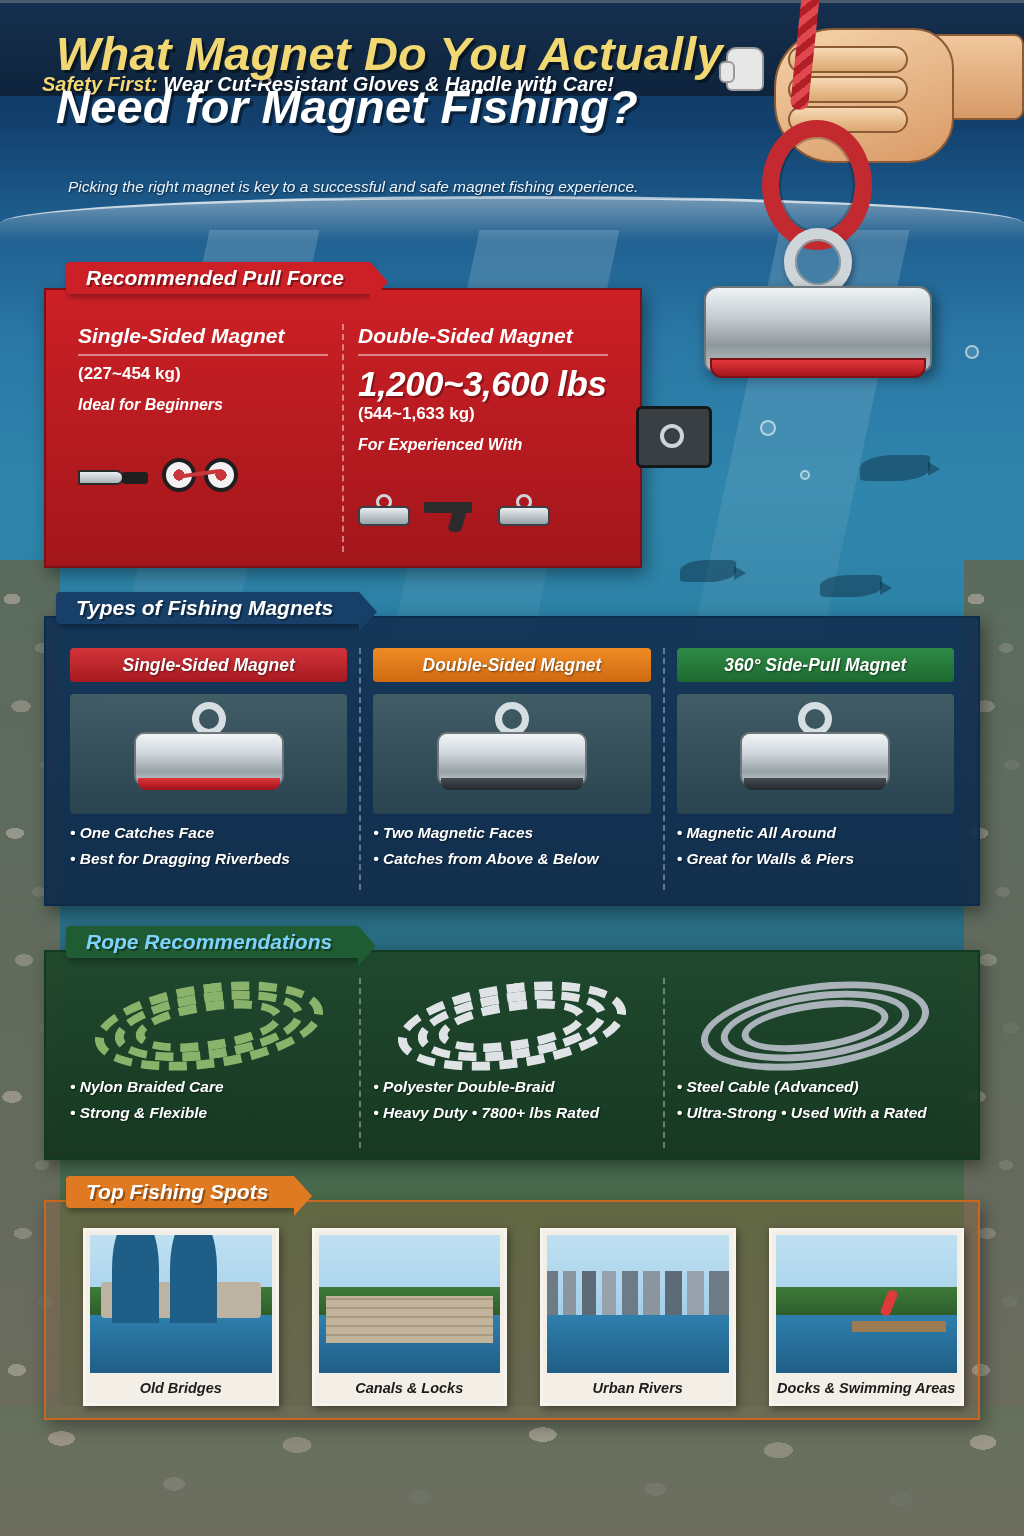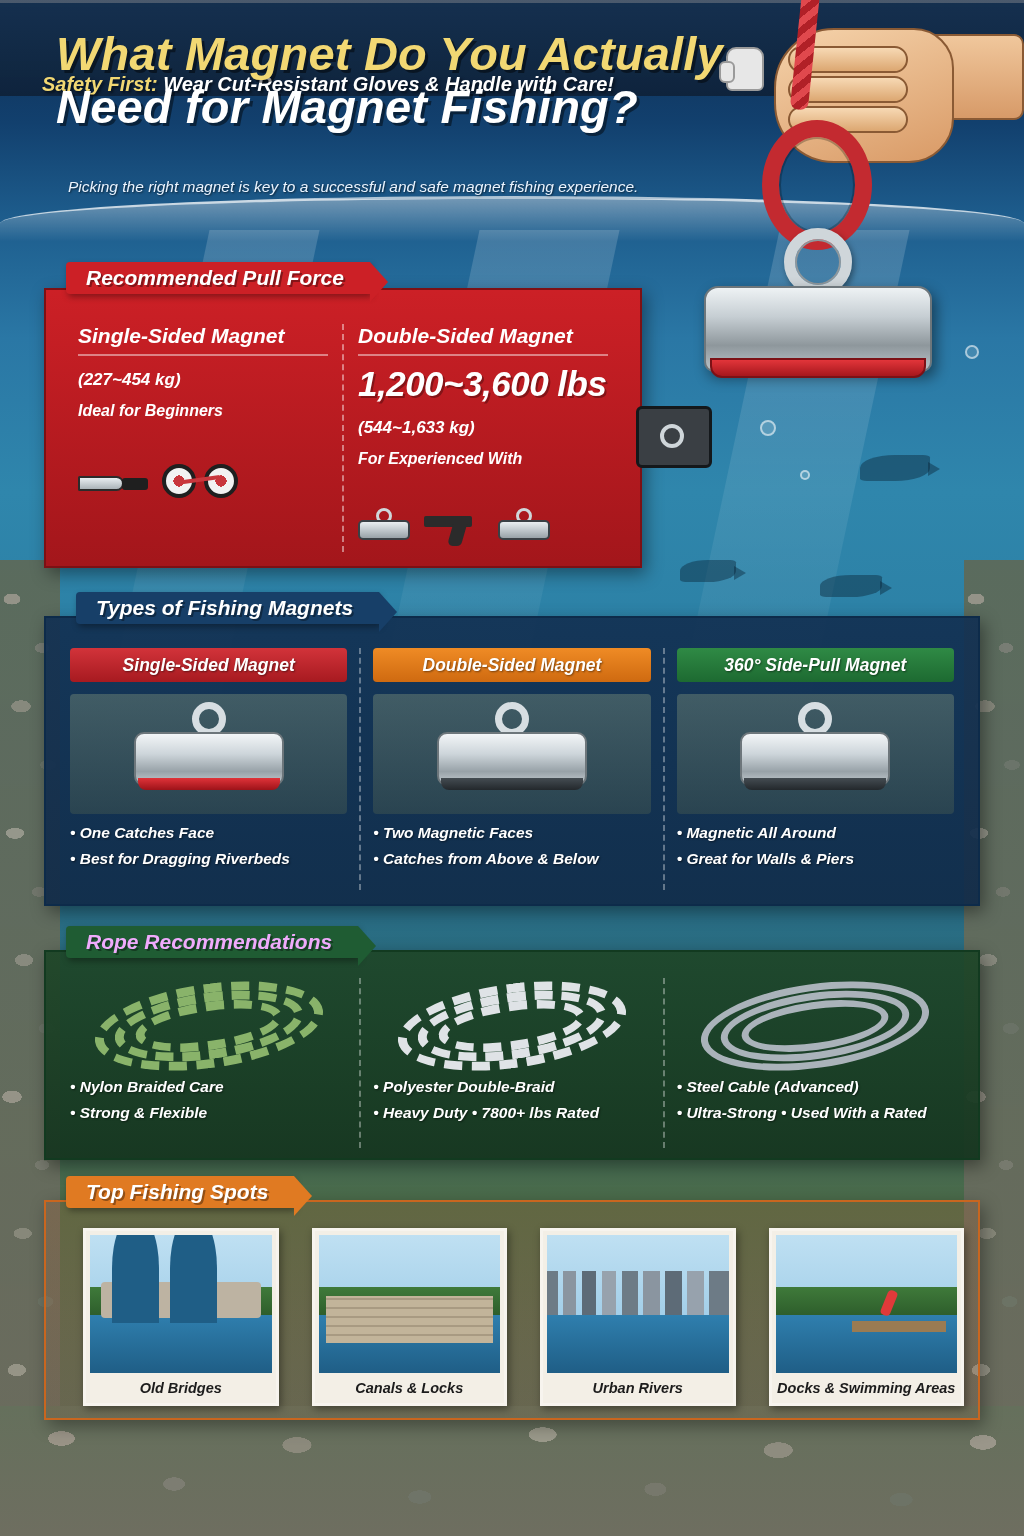--- a/index.html
+++ b/index.html
@@ -175,21 +175,21 @@
   }
   #pull-force .sec-tab { background: #cc2026; color: #cc2026; left: 20px; top: -28px; }
   #pull-force .sec-tab span { color: #fff; }
   .pf-cols { display: flex; height: 100%; padding: 34px 18px 14px; }
   .pf-col { flex: 1; padding: 0 14px; color: #fff; }
   .pf-col + .pf-col { border-left: 2px dashed rgba(255,255,255,.45); }
   .pf-head { font-size: 21px; font-weight: bold; font-style: italic; margin-bottom: 6px; }
   .pf-hr { border-top: 2px solid rgba(255,255,255,.45); margin: 6px 0 8px; }
   .pf-lbs { font-size: 35px; font-weight: bold; font-style: italic; letter-spacing: -.5px;
             text-shadow: 2px 2px 0 rgba(0,0,0,.3); }
-  .pf-kg { font-size: 17px; font-weight: bold; font-style: italic; margin-top: 14px; }
+  .pf-kg { font-size: 17px; font-weight: bold; margin-top: 0; }
   .pf-for { font-size: 16px; font-weight: bold; font-style: italic; margin-top: 12px; }
   .pf-icons { display: flex; align-items: flex-end; gap: 14px; margin-top: 14px; height: 64px; }
 
   
   .ic { position: relative; display: inline-block; }
   .ic-knife { width: 70px; height: 26px; }
   .ic-knife .blade { position:absolute; left:0; top:4px; width:46px; height:15px;
     background: linear-gradient(180deg,#e9eef1,#aab3b8); border:2px solid #2b2b2b;
     border-radius: 3px 14px 14px 3px; }
   .ic-knife .handle { position:absolute; right:0; top:6px; width:26px; height:12px;
@@ -216,21 +216,21 @@
   .ic-mag .ring { position:absolute; left:18px; top:0; width:16px; height:16px;
     border:3px solid #cfd6da; border-radius:50%; }
 
   
   #types {
     left: 44px; top: 616px; width: 936px; height: 290px;
     background: linear-gradient(180deg, rgba(18,48,82,.92), rgba(16,42,72,.92));
     border: 2px solid #0d2b4a;
     box-shadow: 4px 6px 16px rgba(0,0,0,.4);
   }
-  #types .sec-tab { background:#173f68; color:#173f68; left: 30px; align-items: center; }
+  #types .sec-tab { background:#173f68; color:#173f68; left: 10px; align-items: center; }
   #types .sec-tab span { color:#fff; }
   .type-cols { display: flex; height: 100%; padding: 30px 12px 14px; }
   .type-col { flex: 1; padding: 0 12px; }
   .type-col + .type-col { border-left: 2px dashed rgba(255,255,255,.35); }
   .type-chip {
     height: 34px; border-radius: 4px; color:#fff; font-size: 17.5px; font-weight: bold;
     font-style: italic; display:flex; align-items:center; justify-content:center;
     text-shadow: 1px 1px 2px rgba(0,0,0,.45);
   }
   .chip-red { background: linear-gradient(180deg,#d2333a,#a71a20); }
@@ -257,21 +257,21 @@
     line-height: 1.65; text-shadow: 1px 1px 2px rgba(0,0,0,.5); }
 
   
   #rope {
     left: 44px; top: 950px; width: 936px; height: 210px;
     background: linear-gradient(180deg, rgba(30,70,40,.93), rgba(20,52,30,.93));
     border: 2px solid #123a20;
     box-shadow: 4px 6px 16px rgba(0,0,0,.4);
   }
   #rope .sec-tab { background:#1f5c33; color:#1f5c33; left: 20px; }
-  #rope .sec-tab span { color:#f0abfc; }
+  #rope .sec-tab span { color:#7dd3fc; }
   .rope-cols { display:flex; height:100%; padding: 26px 12px 10px; }
   .rope-col { flex:1; padding: 0 12px; }
   .rope-col + .rope-col { border-left: 2px dashed rgba(255,255,255,.35); }
   .coil { height: 96px; position: relative; }
   .coil .c {
     position:absolute; left:50%; top:50%; transform: translate(-50%,-50%) rotate(-8deg);
     border-radius: 50%;
   }
   .coil .c1 { width: 230px; height: 84px; }
   .coil .c2 { width: 190px; height: 66px; }

